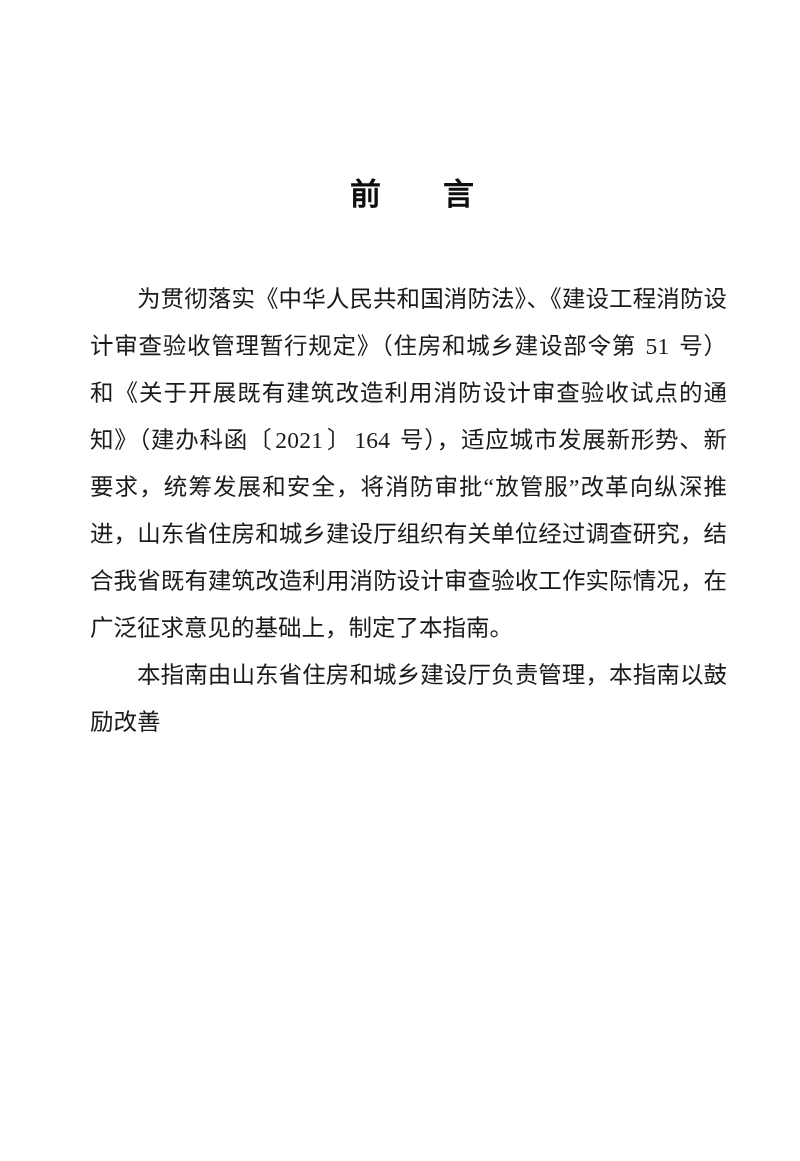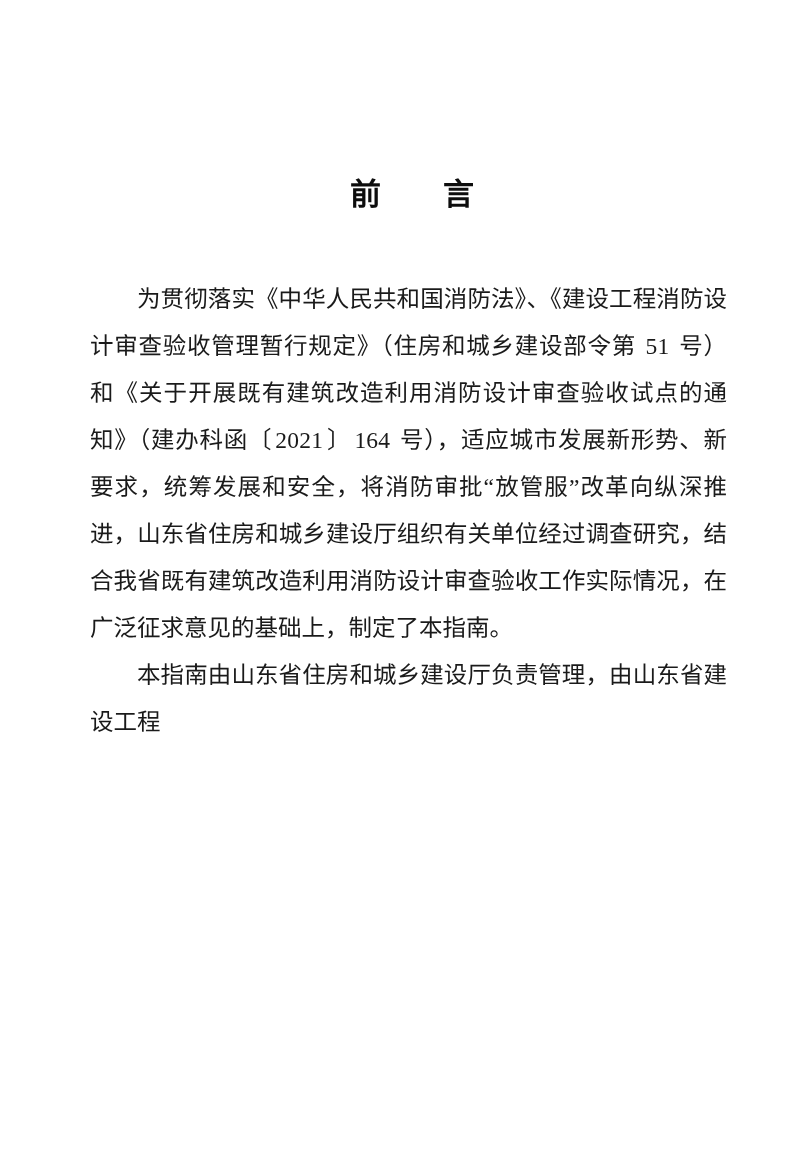--- a/index.html
+++ b/index.html
@@ -69,17 +69,17 @@
 <div class="page">
 
   <div class="doc-title">前　　言</div>
 
   <div class="body-block">
 
     <p class="para">为贯彻落实《中华人民共和国消防法》、《建设工程消防设计审查验收管理暂行规定》（住房和城乡建设部令第 <span class="num">51</span> 号）和《关于开展既有建筑改造利用消防设计审查验收试点的通知》（建办科函〔<span class="num">2021</span>〕<span class="num">164</span> 号），适应城市发展新形势、新要求，统筹发展和安全，将消防审批“放管服”改革向纵深推进，山东省住房和城乡建设厅组织有关单位经过调查研究，结合我省既有建筑改造利用消防设计审查验收工作实际情况，在广泛征求意见的基础上，制定了本指南。</p>
 
 
 
-    <p class="para">本指南由山东省住房和城乡建设厅负责管理，由山东省建设工程</p>
+    <p class="para">本指南由山东省住房和城乡建设厅负责管理，本指南以鼓励改善</p>
 
   </div>
 
 </div>
 
 </body></html>

